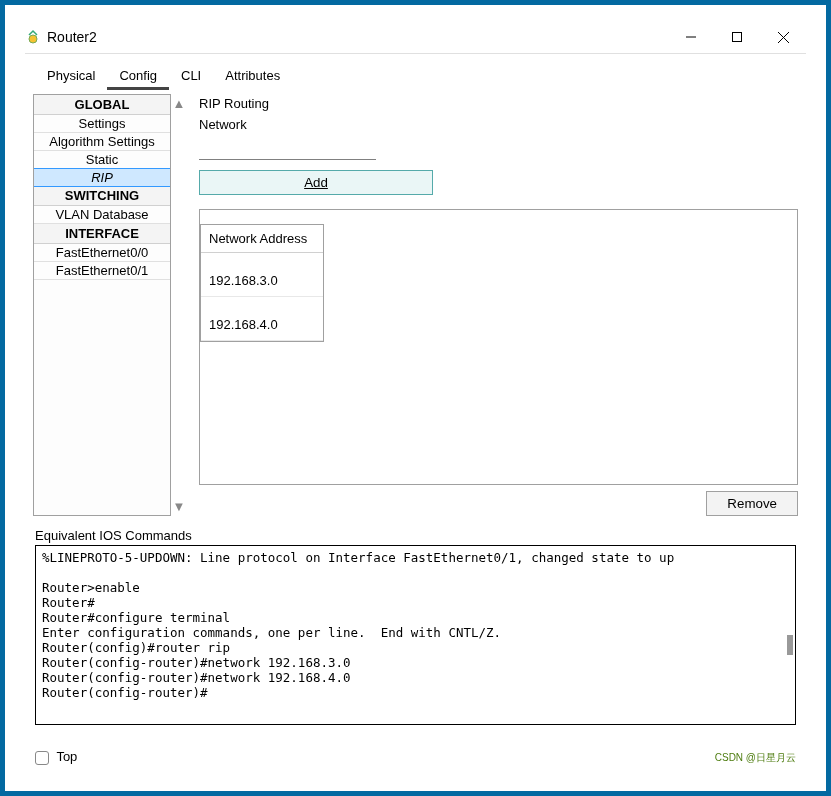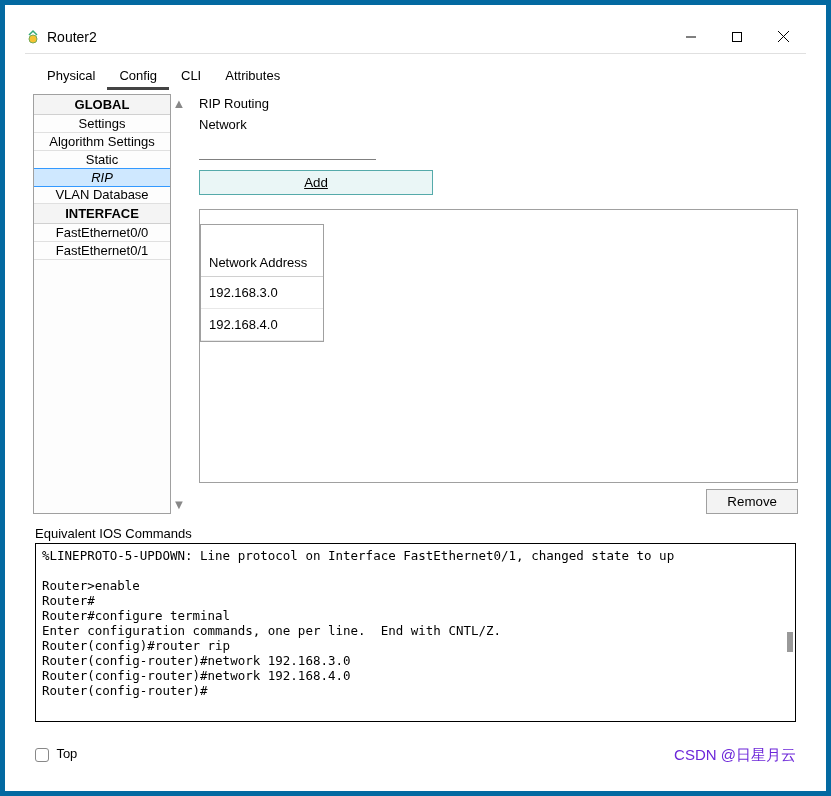--- a/index.html
+++ b/index.html
@@ -27,33 +27,33 @@
   
   .content { flex:1; display:flex; flex-direction:column; }
   .content-header { padding:2px 0 6px 0; }
   .net-row { display:flex; align-items:flex-start; gap:10px;flex-direction:column; }
   .net-field { flex:1; }
   .net-label { font-size:13px; margin-bottom:4px; display:block; }
   .net-input { width:100%; border:none; border-bottom:1px solid #808080; padding:4px 0; outline:none; }
   .btn { background:#f3f3f3; border:1px solid #a0a0a0; cursor:pointer; text-align:center; }
   .add-btn { width:234px; padding:4px 0; border:1px solid #5aa; background:#eaf6f6;text-decoration:underline; }
   .net-table { margin-top:14px; border:1px solid #a0a0a0; width:124px; }
-  .net-th { padding:6px 8px; border-bottom:1px solid #d0d0d0;margin-top:24px; }
-  .net-td { padding:8px 8px; border-bottom:1px solid #e8e8e8; }
+  .net-th { padding:6px 8px; border-bottom:1px solid #d0d0d0; }
+  .net-td { padding:8px 8px; border-bottom:1px solid #e8e8e8;margin-top:12px; }
   .net-listbox { border:1px solid #a0a0a0; flex:1; min-height:260px; margin-top:14px; padding:0; }
   .remove-row { display:flex; justify-content:flex-end; margin-top:6px; }
   .remove-btn { padding:4px 20px; }
   
   .console-label { padding:8px 14px 2px 14px; }
   .console { margin:0 14px 10px 14px; border:1px solid #000; height:180px; overflow:auto; padding:4px 6px; font-family: Consolas, monospace; font-size:12.5px; white-space:pre; position:relative; }
   .console-scroll { position:absolute; right:2px; top:50%; width:6px; height:20px; background:#999; }
   
-  .footer { display:flex; align-items:flex-start; justify-content:space-between; padding:6px 14px 10px 14px;margin-top:8px; }
+  .footer { display:flex; align-items:flex-end; justify-content:space-between; padding:6px 14px 10px 14px;margin-top:8px; }
   .chk { width:14px; height:14px; border:1px solid #888; border-radius:3px; display:inline-block; margin-right:4px; vertical-align:middle; }
-  .watermark { color:#6d28d9; font-size:15px; }
+  .watermark { color:#4d7c0f; font-size:10px; }
   .hr { border-top:1px solid #e0e0e0; margin:0 4px; }
 </style>
 </head>
 <body>
 
 <div class="window">
 
   <div class="titlebar">
     <span class="icon">
       <svg width="16" height="16" viewBox="0 0 16 16">
@@ -91,20 +91,21 @@
   </div>
 
   <div class="main">
     <div class="sidebar-wrap">
       <div class="sidebar">
         <div class="side-cat">GLOBAL</div>
         <div class="side-item">Settings</div>
         <div class="side-item">Algorithm Settings</div>
         <div class="side-item">Static</div>
         <div class="side-item selected">RIP</div>
+        <div class="side-cat">SWITCHING</div>
         <div class="side-item">VLAN Database</div>
         <div class="side-cat">INTERFACE</div>
         <div class="side-item">FastEthernet0/0</div>
         <div class="side-item">FastEthernet0/1</div>
       </div>
       <div class="scroll-col">
         <span class="scroll-arrow">▲</span>
         <span class="scroll-arrow">▼</span>
       </div>
     </div>

